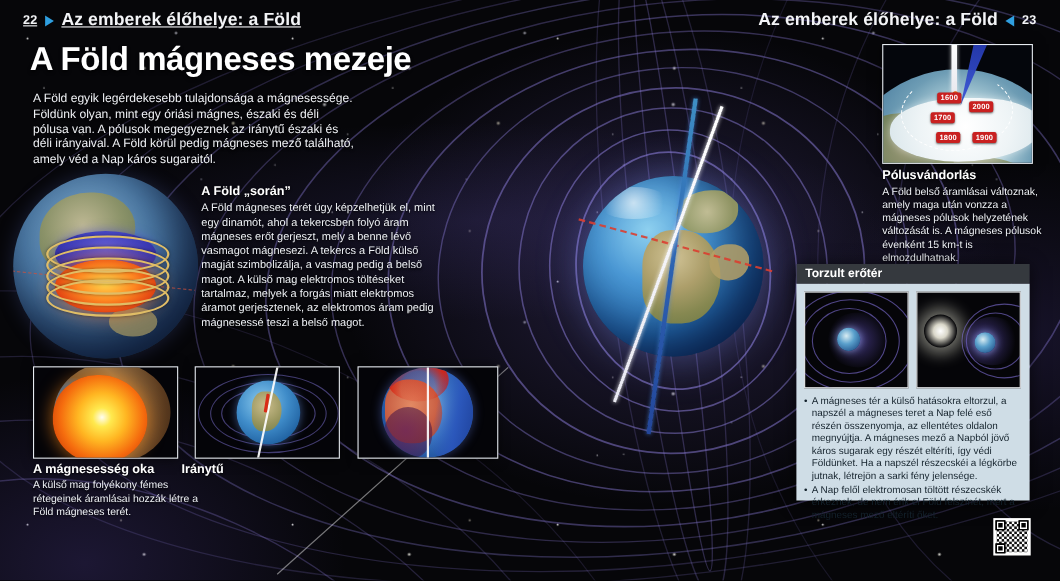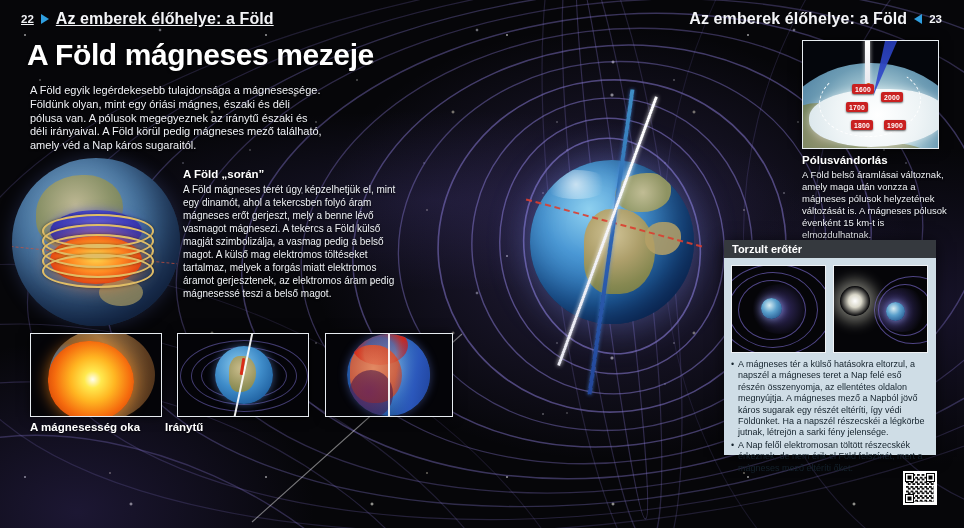--- a/index.html
+++ b/index.html
@@ -324,20 +324,21 @@
       <div class="blob f3-cont"></div>
       <div class="blob f3-redcap"></div>
       <div class="blob f3-dark"></div>
       <div class="blob f3-bluec"></div>
     </div>
     <div class="f3-line"></div>
   </div>
 
   <div class="fig-text" style="left:30px;width:150px;">
     <div class="sec-h">A mágnesesség oka</div>
+    <div class="sec-b small">A külső mag folyékony fémes rétegeinek áramlásai hozzák létre a Föld mágneses terét.</div>
   </div>
   <div class="fig-text" style="left:165px;width:152px;">
     <div class="sec-h">Iránytű</div>
   </div>
 
   <div class="qr">
     <div class="qr-grid">
       <div class="qr-f tl"></div>
       <div class="qr-f tr"></div>
       <div class="qr-f bl"></div>

